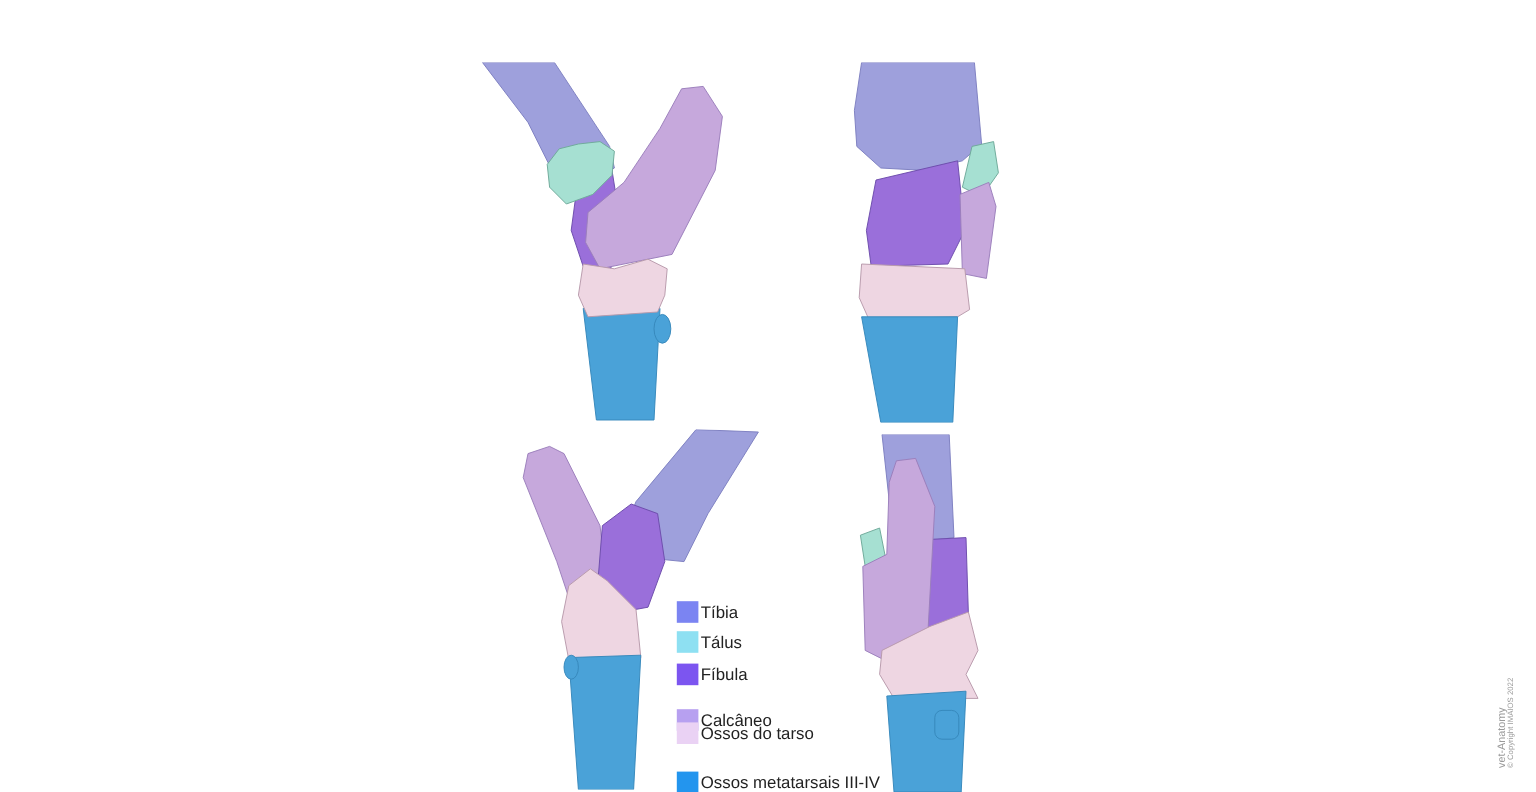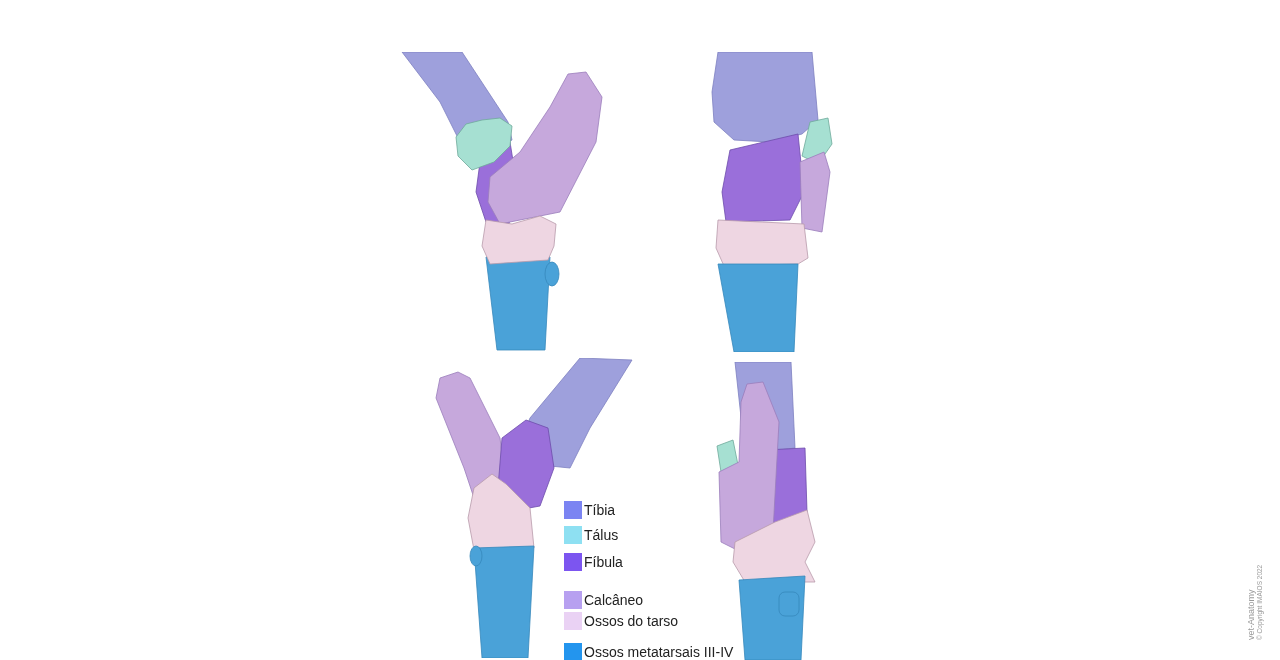--- a/index.html
+++ b/index.html
@@ -70,21 +70,21 @@
     <span class="legend-label">Tálus</span>
   </div>
   <div class="legend-item" style="top:52px">
     <span class="swatch" style="background:#7c55f0"></span>
     <span class="legend-label">Fíbula</span>
   </div>
   <div class="legend-item" style="top:90px">
     <span class="swatch" style="background:#b7a0f0"></span>
     <span class="legend-label">Calcâneo</span>
   </div>
-  <div class="legend-item" style="top:111px">
+  <div class="legend-item" style="top:101px">
     <span class="swatch" style="background:#ead2f4"></span>
     <span class="legend-label">Ossos do tarso</span>
   </div>
   <div class="legend-item" style="top:142px">
     <span class="swatch" style="background:#2395ee"></span>
     <span class="legend-label">Ossos metatarsais III-IV</span>
   </div>
 </div>
 
 <div class="watermark">

